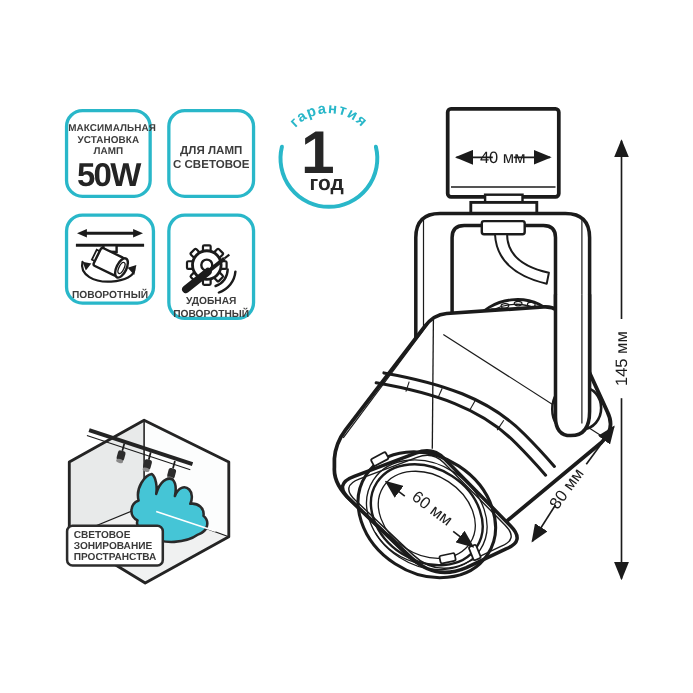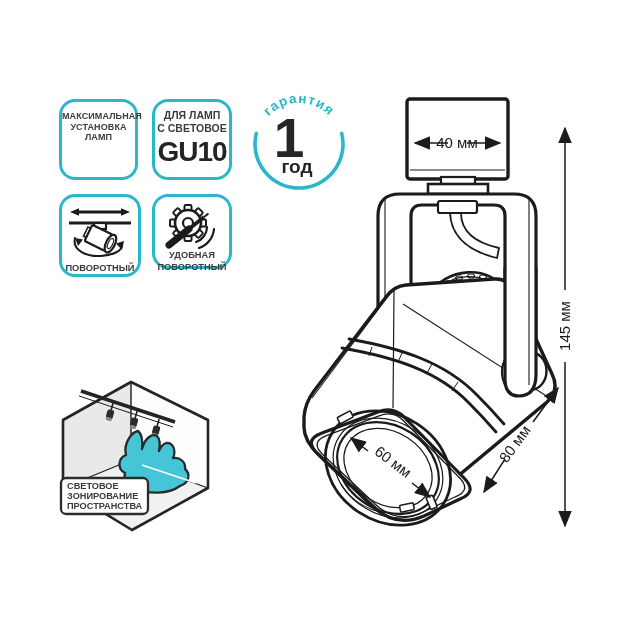--- a/index.html
+++ b/index.html
@@ -3,23 +3,23 @@
 <meta charset="utf-8">
 <style>
   html,body{margin:0;padding:0;background:#fff;}
   .page{position:relative;width:630px;height:630px;background:#fff;overflow:hidden;
         font-family:"Liberation Sans",sans-serif;}
   svg{display:block;}
   
   .badge{position:absolute;border:3px solid #29b7c9;border-radius:16px;background:#fff;
          text-align:center;box-sizing:border-box;color:#3c3c3c;}
   .badge.b1{left:59px;top:99px;width:79px;height:81px;padding-top:9px;}
-  .badge.b2{left:152px;top:99px;width:80px;height:81px;padding-top:7px;}
+  .badge.b2{left:152px;top:99px;width:80px;height:81px;padding-top:29px;}
   .badge.b3{left:59px;top:194px;width:82px;height:83px;padding-top:9px;}
-  .badge.b4{left:152px;top:194px;width:80px;height:75px;padding-top:6px;}
+  .badge.b4{left:152px;top:194px;width:80px;height:97px;padding-top:24px;}
   .b-small{font-size:9px;font-weight:bold;line-height:1.18;letter-spacing:.1px;}
   .b-small2{font-size:10.5px;font-weight:bold;line-height:1.25;}
   .b-value{font-size:30px;font-weight:800;color:#242424;letter-spacing:-1.5px;line-height:1;margin-top:2px;}
   .b-value2{font-size:28px;font-weight:800;color:#242424;letter-spacing:-1px;line-height:1;margin-top:3px;}
   .b-label{font-size:9.3px;font-weight:bold;line-height:1.2;margin-top:1px;}
   .b-icon{margin:0 auto;}
   .nofill{fill:none;}
   .wfill{fill:#ffffff;}
   .s10{stroke:#1b1b1b;stroke-width:1;}   .s11{stroke:#1b1b1b;stroke-width:1.1;}
   .s12{stroke:#1b1b1b;stroke-width:1.2;} .s13{stroke:#1b1b1b;stroke-width:1.4;}
@@ -38,26 +38,26 @@
 </style>
 </head>
 <body>
 
 <div class="page">
 
   <div class="badge b1">
     <div class="b-small">МАКСИМАЛЬНАЯ</div>
     <div class="b-small">УСТАНОВКА</div>
     <div class="b-small">ЛАМП</div>
+    <div class="b-value">50W</div>
   </div>
 
   <div class="badge b2">
     <div class="b-small2">ДЛЯ ЛАМП</div>
     <div class="b-small2">С СВЕТОВОЕ</div>
-    <div class="b-value2">GU10</div>
   </div>
 
   <div class="badge b3">
     <svg class="b-icon" width="64" height="56" viewBox="0 0 64 56">
       <line x1="9" y1="6" x2="55" y2="6" class="s28"></line>
       <path d="M2,6 L11,2.2 L11,9.8 Z" fill="#1b1b1b"></path>
       <path d="M62,6 L53,2.2 L53,9.8 Z" fill="#1b1b1b"></path>
       <line x1="1" y1="17" x2="63" y2="17" class="s28"></line>
       <rect x="26" y="17" width="12" height="6" class="s22 wfill"></rect>
       <rect x="29.5" y="23" width="5" height="4" class="s18 wfill"></rect>

